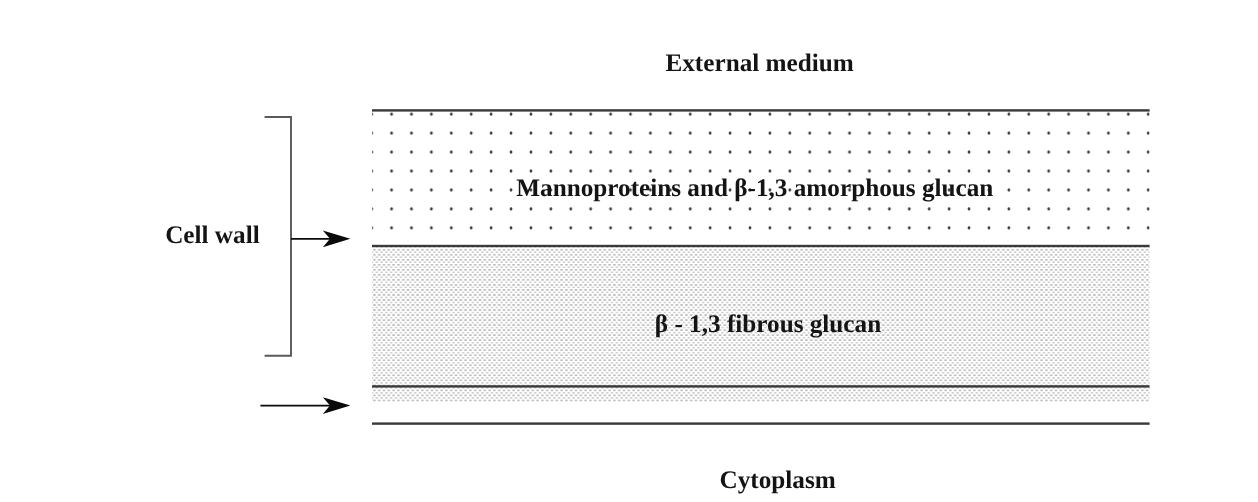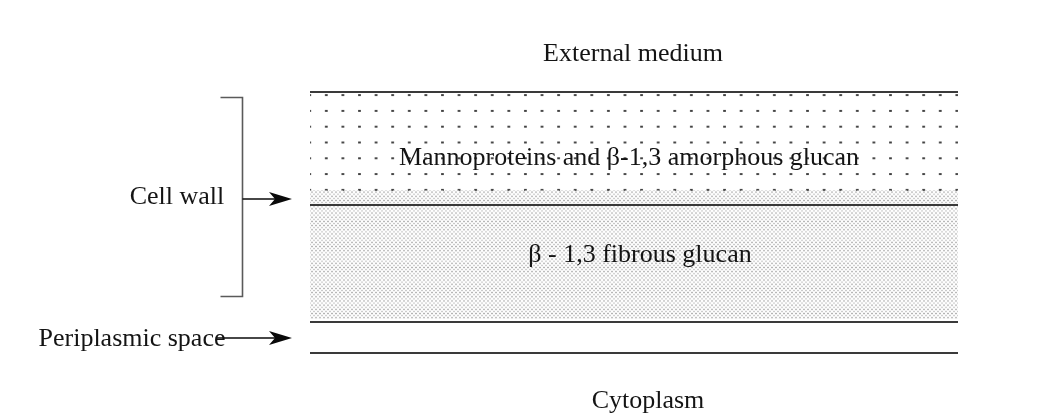--- a/index.html
+++ b/index.html
@@ -11,25 +11,26 @@
     position: relative;
     width: 1048px;
     height: 418px;
     background: #ffffff;
     overflow: hidden;
     font-family: "Liberation Serif", "DejaVu Serif", serif;
     color: #141414;
   }
   .lbl {
     position: absolute;
-    font-size: 26px;
+    font-size: 21px;
     line-height: 1.1;
     white-space: nowrap;
     transform: translate(-50%, -50%);
     color: #141414;
+    font-weight: bold;
   }
   
   .hline {
     position: absolute;
     left: 310px;
     width: 648px;
     height: 2px;
     background: #3a3a3a;
   }
   .line-wall-top        { top: 91px;  }
@@ -44,21 +45,21 @@
     width: 648px;
   }
   .layer-mannoproteins {
     top: 93px;
     height: 111px;
     background-image: radial-gradient(circle, #3f3f3f 1.05px, rgba(0,0,0,0) 1.45px);
     background-size: 16.6px 15.8px;
     background-position: 8px 10px;
   }
   .layer-fibrous {
-    top: 190px;
+    top: 206px;
     height: 129px;
     background-image:
       radial-gradient(circle, #b2b2b2 0.75px, rgba(0,0,0,0) 1.05px),
       radial-gradient(circle, #c9c9c9 0.75px, rgba(0,0,0,0) 1.05px);
     background-size: 4px 4.2px, 4px 4.2px;
     background-position: 0 0, 2px 2.1px;
   }
   .layer .lbl {
     left: 50%;
     top: 50%;
@@ -92,21 +93,20 @@
   <div class="hline line-wall-top"></div>
   <div class="hline line-wall-mid"></div>
   <div class="hline line-membrane-top"></div>
   <div class="hline line-membrane-bottom"></div>
 
 
   <div class="lbl" style="left:177px; top:196px;">Cell wall</div>
 
   <div class="lbl" style="left:648px; top:400px;">Cytoplasm</div>
 
-  <div class="lbl" style="left:132px; top:338px;">Periplasmic space</div>
 
   <svg id="annot-svg" width="1048" height="418" viewBox="0 0 1048 418">
 
     <path d="M 220.5 97.5 H 242.5 V 296.5 H 220.5" fill="none" stroke="#5a5a5a" stroke-width="1.6"></path>
 
     <g>
       <line x1="242.5" y1="199" x2="275" y2="199" stroke="#0a0a0a" stroke-width="1.5"></line>
       <polygon points="292,199 269,192 275,199 269,206" fill="#0a0a0a"></polygon>
     </g>
 

